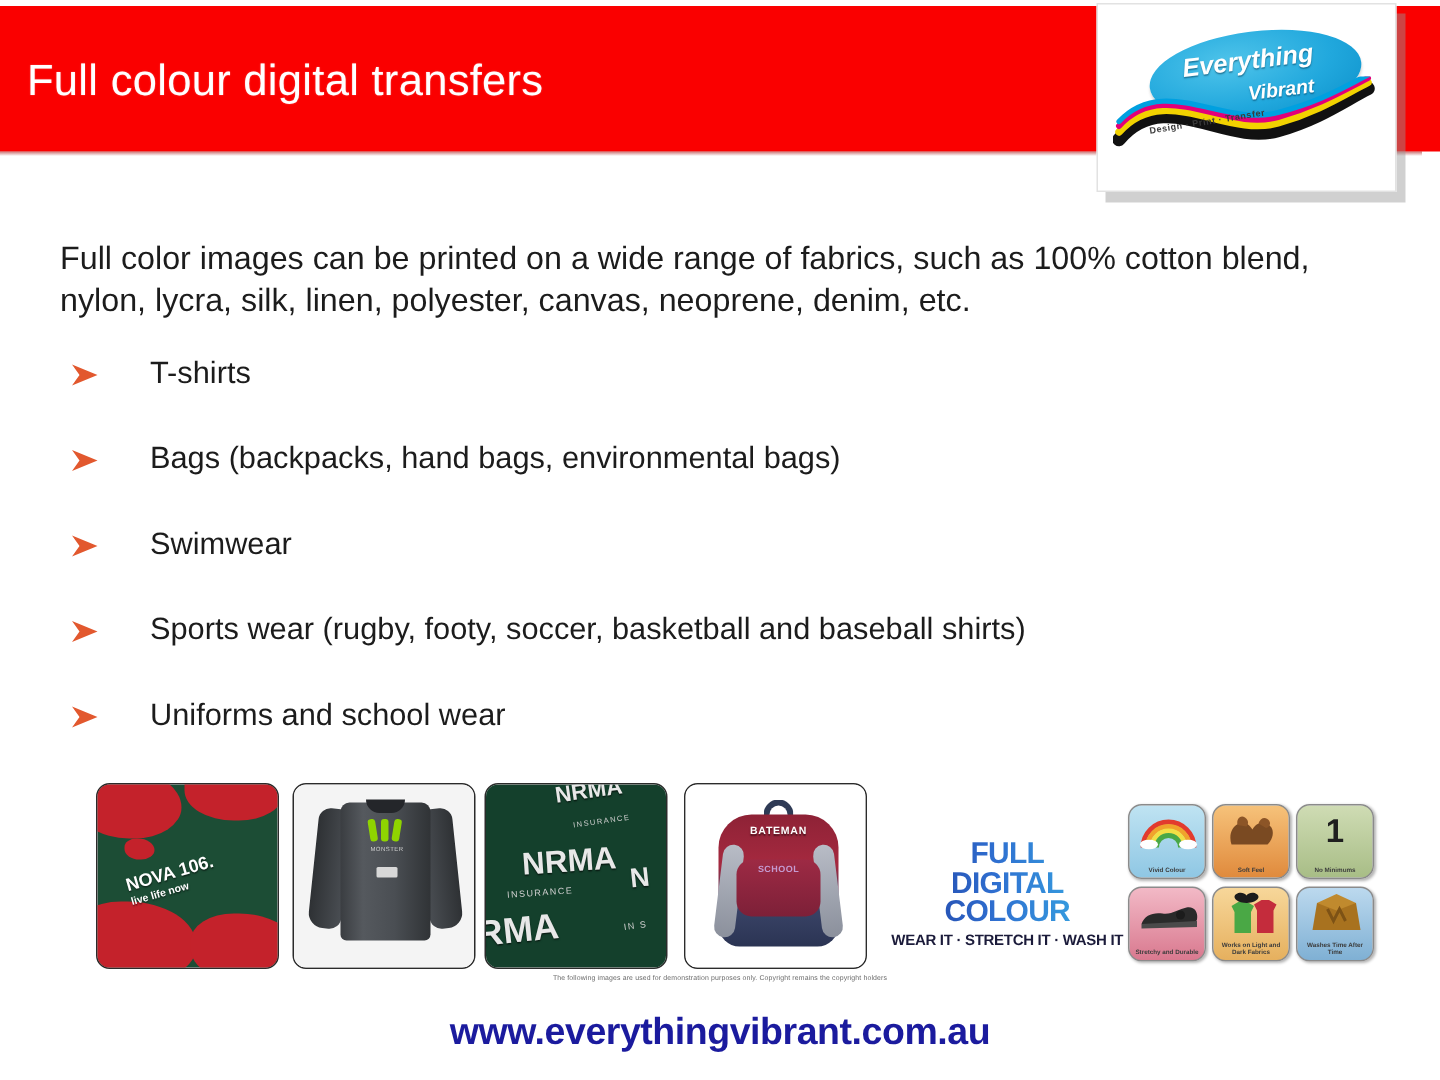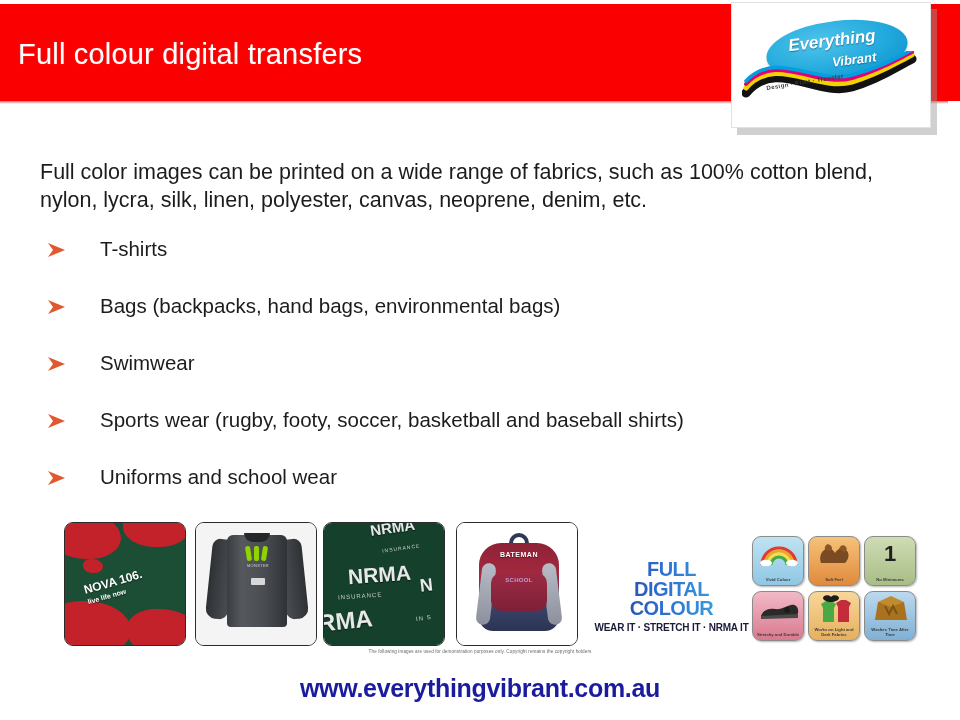--- a/index.html
+++ b/index.html
@@ -449,21 +449,21 @@
         <div class="bag-sublabel">SCHOOL</div>
       </div>
     </div>
 
   </div>
 
   <div class="wordmark">
     <div class="wline">FULL</div>
     <div class="wline">DIGITAL</div>
     <div class="wline">COLOUR</div>
-    <div class="wsub">WEAR IT · STRETCH IT · NRMA IT</div>
+    <div class="wsub">WEAR IT · STRETCH IT · WASH IT</div>
   </div>
 
   <div class="icon-grid">
 
     <div class="icon-tile t1">
       <svg class="rainbow" viewBox="0 0 40 26">
         <path d="M3,24 A17,17 0 0 1 37,24" stroke="#e23b2e" stroke-width="3.2" fill="none"></path>
         <path d="M6,24 A14,14 0 0 1 34,24" stroke="#f0a32c" stroke-width="3.2" fill="none"></path>
         <path d="M9,24 A11,11 0 0 1 31,24" stroke="#f2df45" stroke-width="3.2" fill="none"></path>
         <path d="M12,24 A8,8 0 0 1 28,24" stroke="#4aa845" stroke-width="3.2" fill="none"></path>

